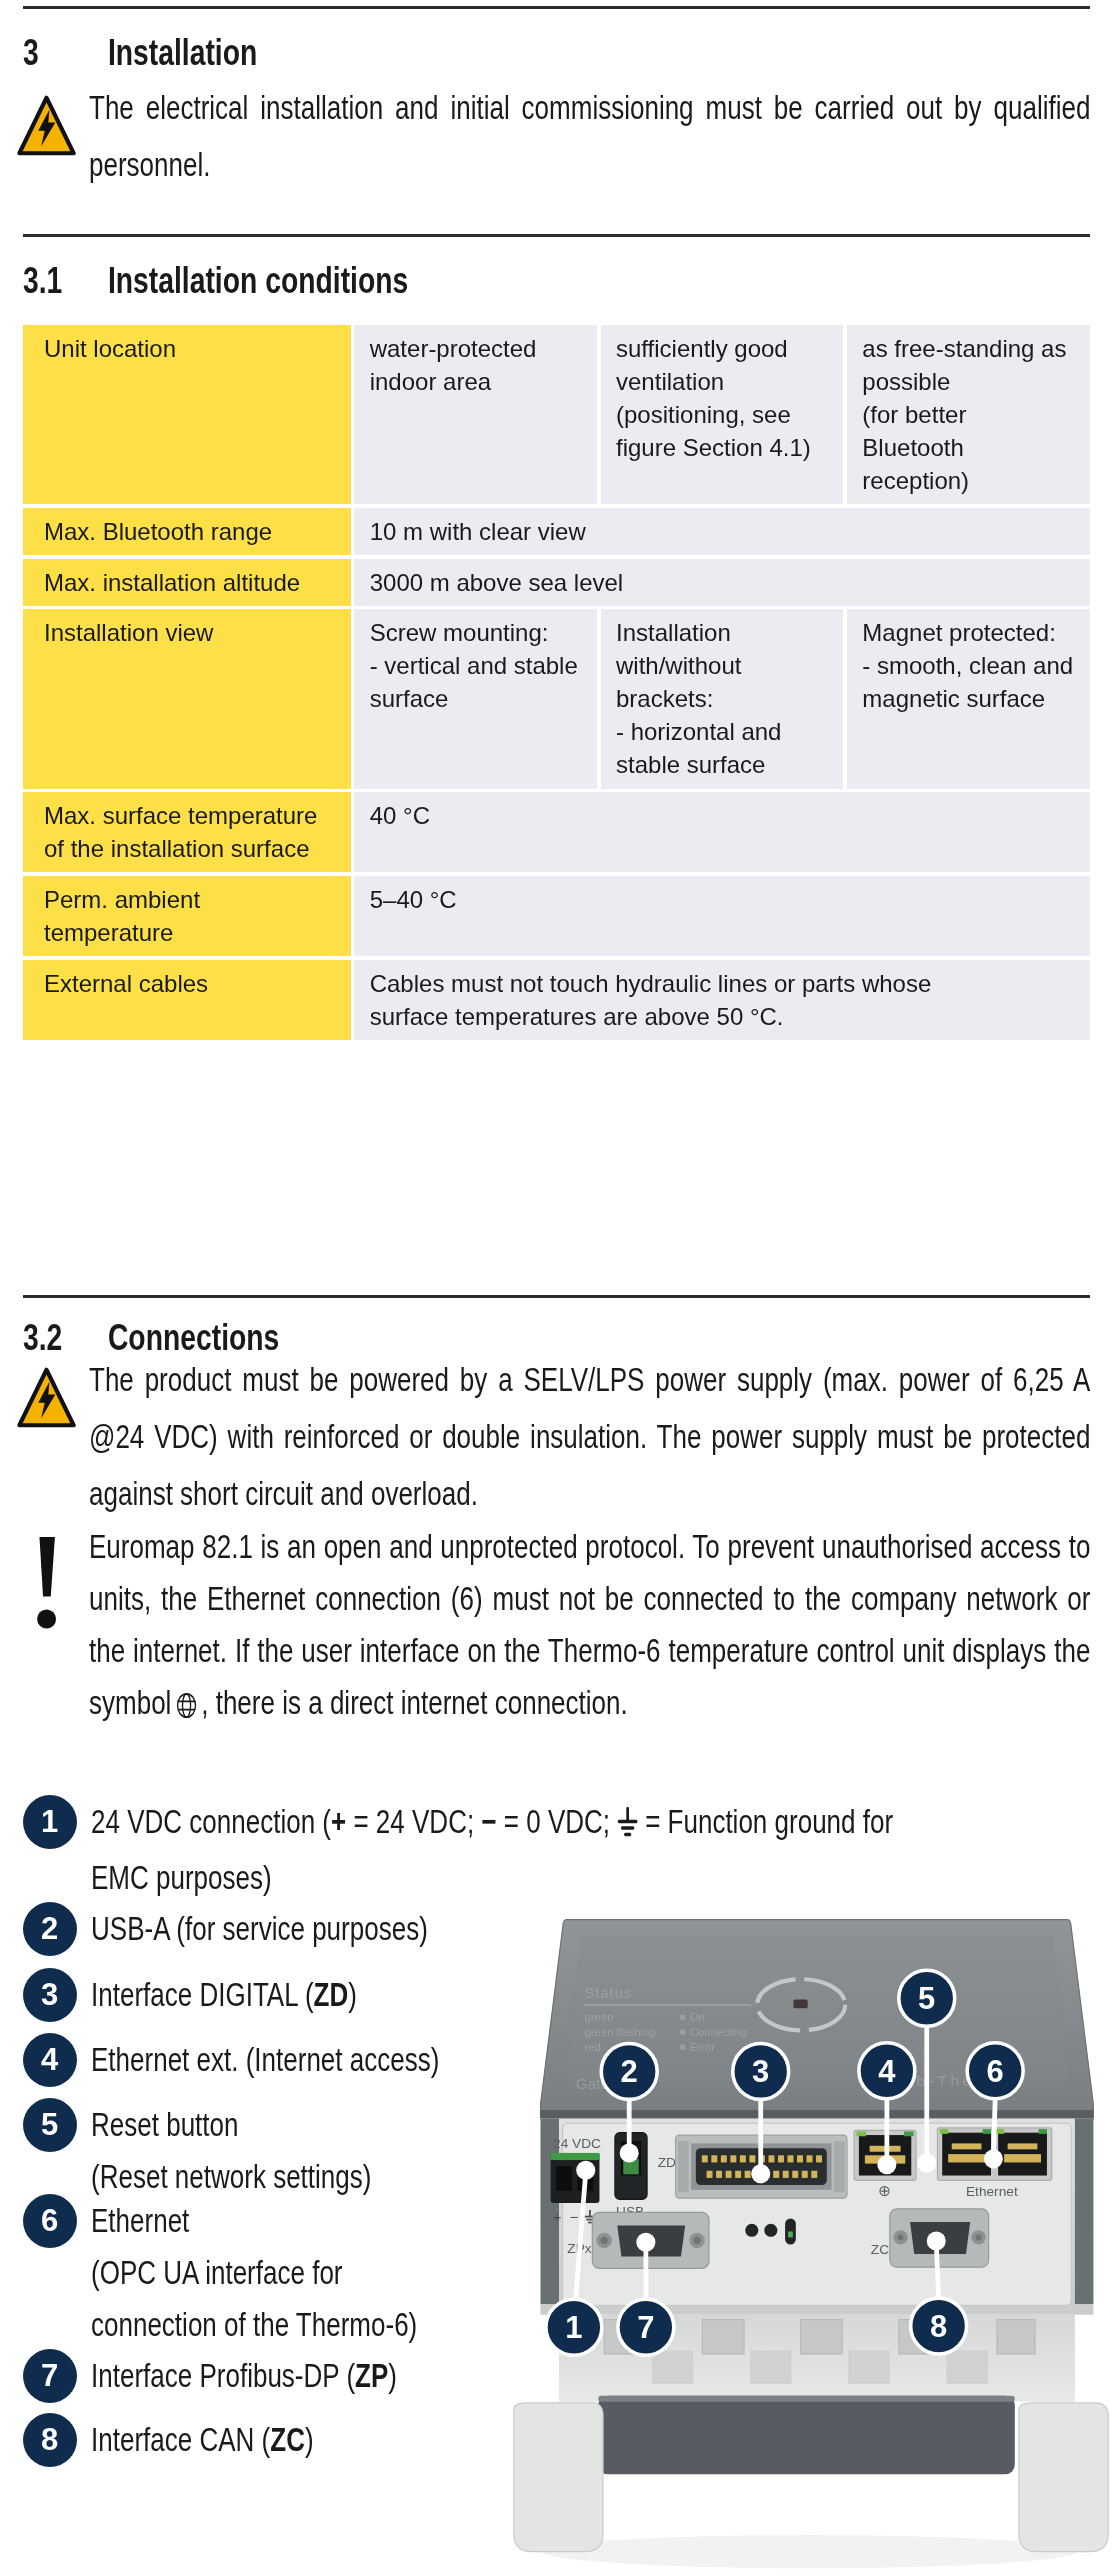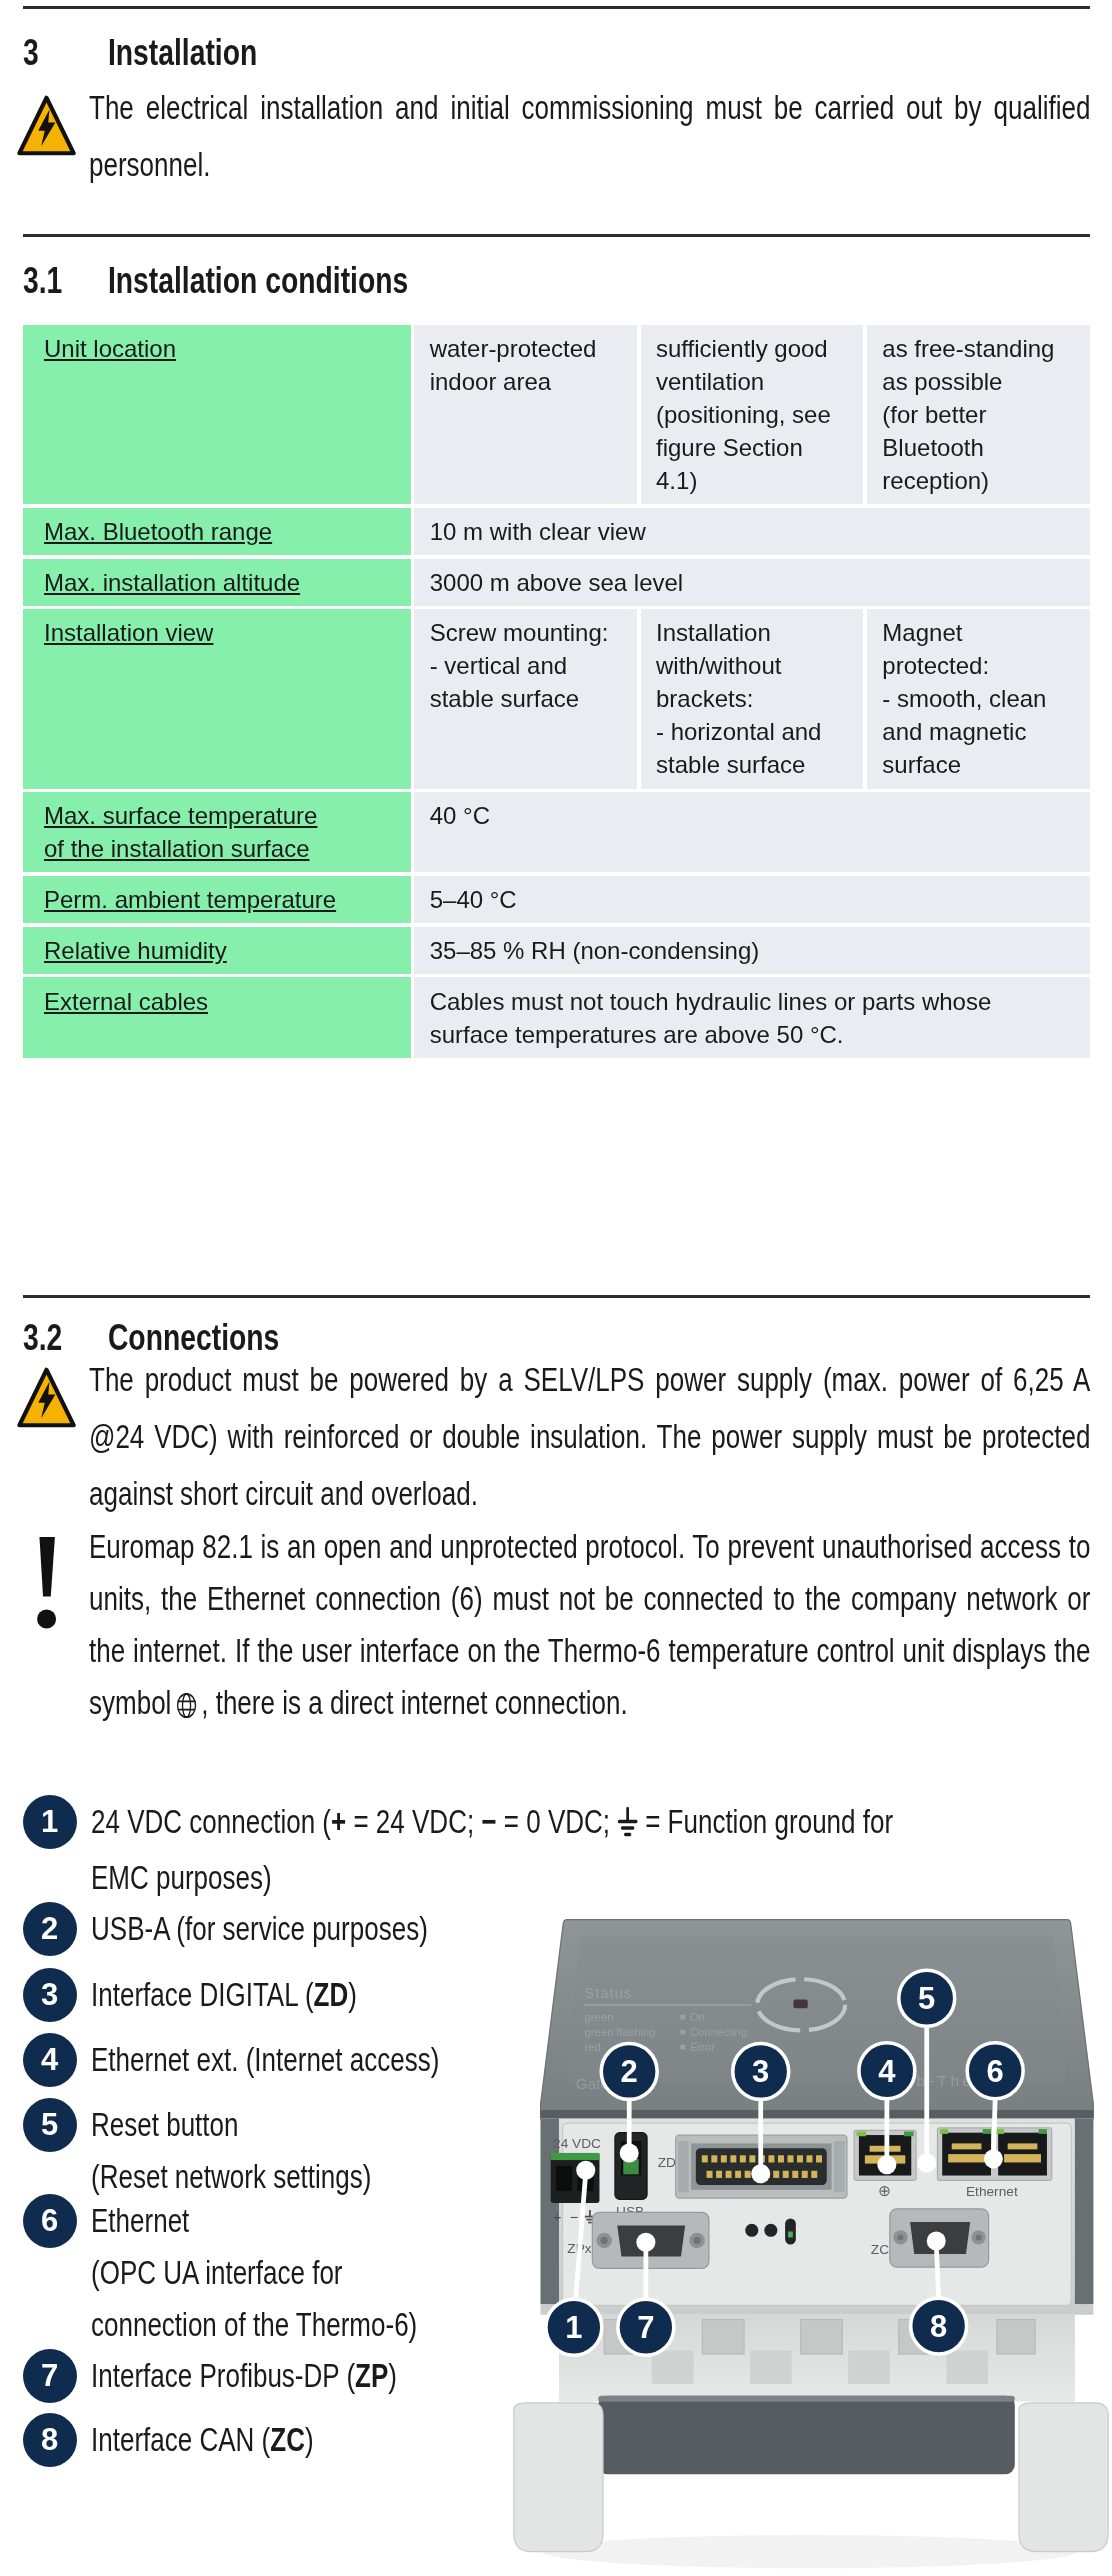--- a/index.html
+++ b/index.html
@@ -19,21 +19,21 @@
   .para { position:absolute; left:89px; width:1000px; font-size:34px; }
   .para .cond { width:1309px; text-align:justify; }
   .lh95 .cond { line-height:57px; }
   .lh88 .cond { line-height:52px; }
 
   .warnicon { position:absolute; }
 
   
   .ctable { position:absolute; left:22.6px; top:325px; width:1067px; display:flex; flex-direction:column; gap:3.6px; font-size:24px; line-height:33px; }
   .tgroup { display:flex; gap:3.6px; }
-  .tlabel { width:388px; flex:none; background:#86efac; padding:7.1px 18px 7.1px 21.4px; box-sizing:border-box;text-decoration:underline; }
+  .tlabel { width:328px; flex:none; background:#fde047; padding:7.1px 18px 7.1px 21.4px; box-sizing:border-box; }
   .tvals  { flex:1; display:flex; gap:3.6px; }
   .tcell  { background:#ebecf2; padding:7.1px 15.5px; flex:1; }
 
   
   .litem { position:absolute; left:22.6px; display:flex; align-items:flex-start; }
   .lnum {
     width:54px; height:54px; flex:none; border-radius:50%; background:#0f2b4e;
     color:#ffffff; font-size:31px; font-weight:bold;
     display:flex; align-items:center; justify-content:center;
   }
@@ -138,28 +138,20 @@
           <div class="tcell">
             <div>40 °C</div>
           </div>
         </div>
     </div>
     <div class="tgroup">
       <div class="tlabel"><span>Perm. ambient temperature</span></div>
       <div class="tvals">
           <div class="tcell">
             <div>5–40 °C</div>
-          </div>
-        </div>
-    </div>
-    <div class="tgroup">
-      <div class="tlabel"><span>Relative humidity</span></div>
-      <div class="tvals">
-          <div class="tcell">
-            <div>35–85 % RH (non-condensing)</div>
           </div>
         </div>
     </div>
     <div class="tgroup">
       <div class="tlabel"><span>External cables</span></div>
       <div class="tvals">
           <div class="tcell">
             <div>Cables must not touch hydraulic lines or parts whose</div>
             <div>surface temperatures are above 50 °C.</div>
           </div>

